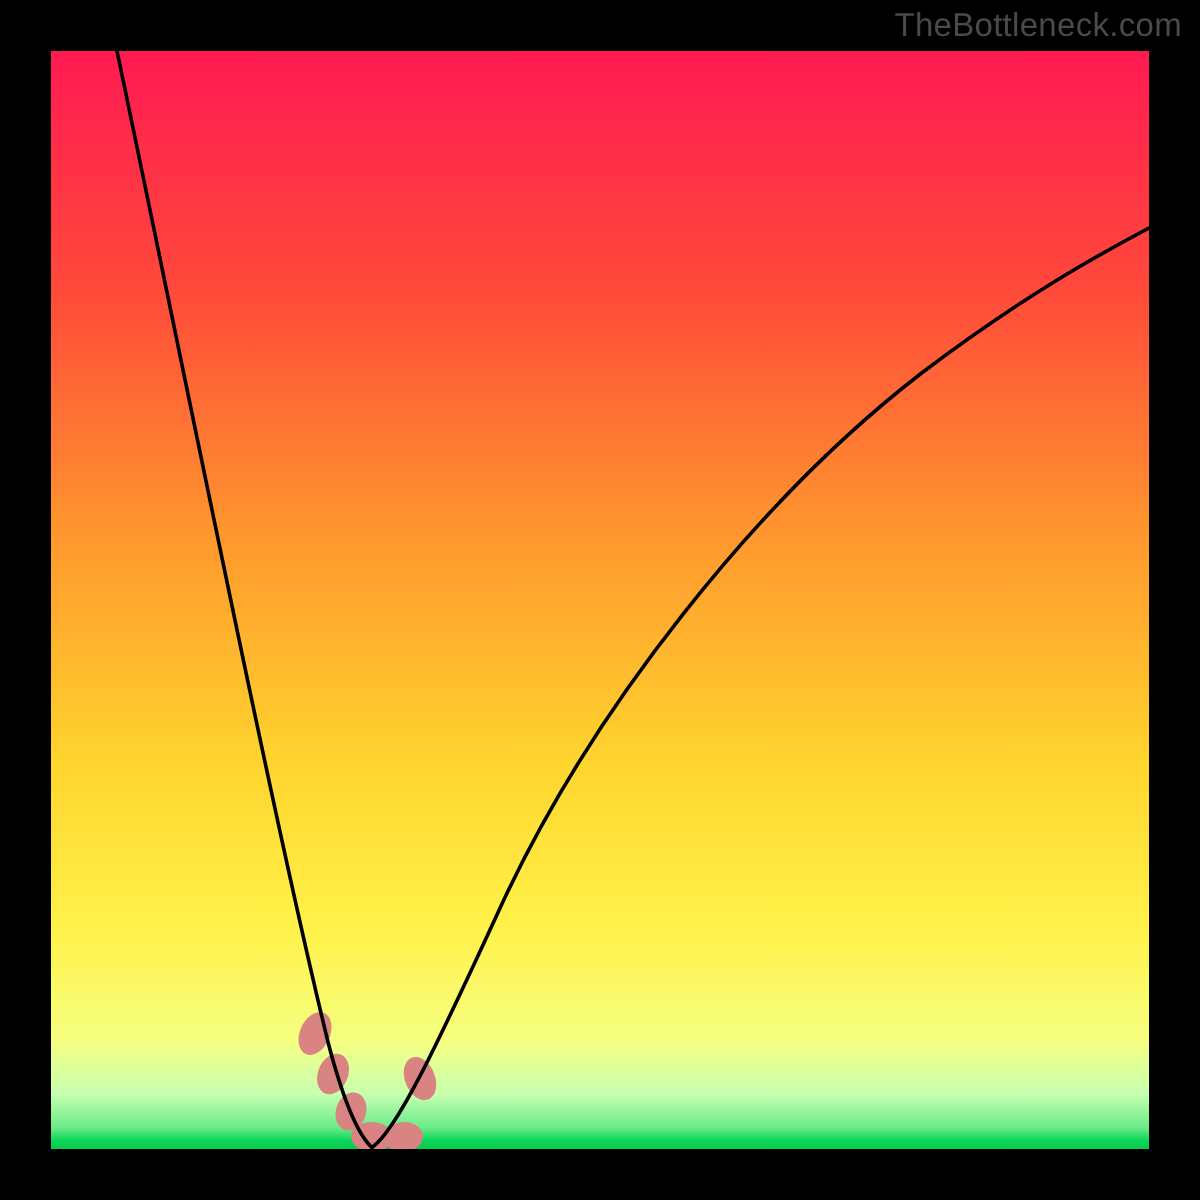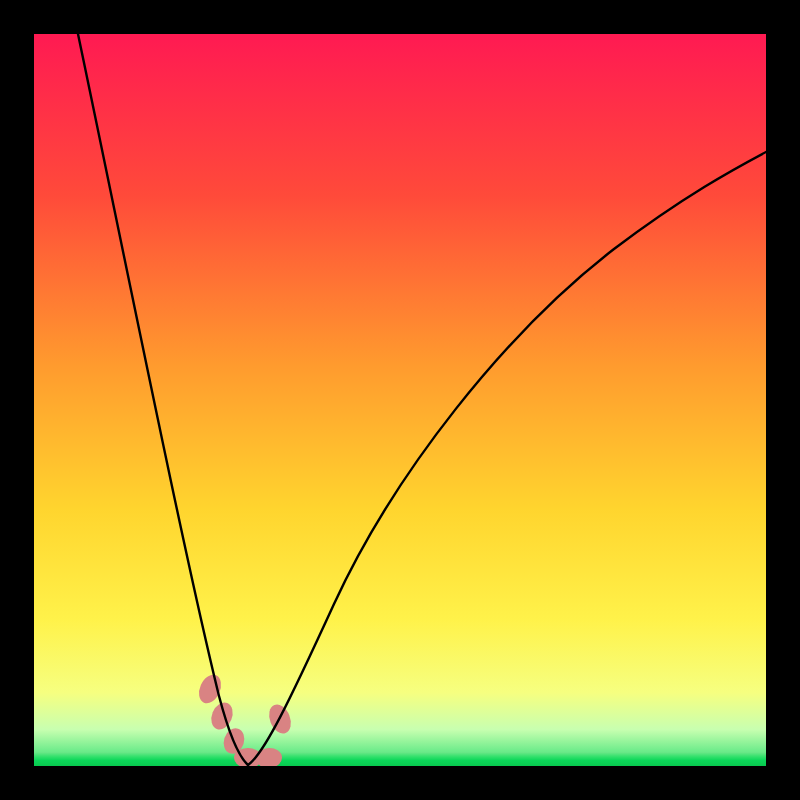--- a/index.html
+++ b/index.html
@@ -67,20 +67,21 @@
     background: #d98383;
     border-radius: 50% / 50%;
     transform-origin: center;
   }
 </style>
 </head>
 <body>
 
 <div class="frame">
 
+  <div class="watermark">TheBottleneck.com</div>
 
   <div class="plot">
 
     <svg class="gradient" viewBox="0 0 100 100" preserveAspectRatio="none">
       <defs>
         <linearGradient id="bg" x1="0" y1="0" x2="0" y2="1">
           <stop offset="0%" stop-color="#ff1a52"></stop>
           <stop offset="22%" stop-color="#ff4a3a"></stop>
           <stop offset="45%" stop-color="#ff9a2e"></stop>
           <stop offset="65%" stop-color="#ffd52e"></stop>

